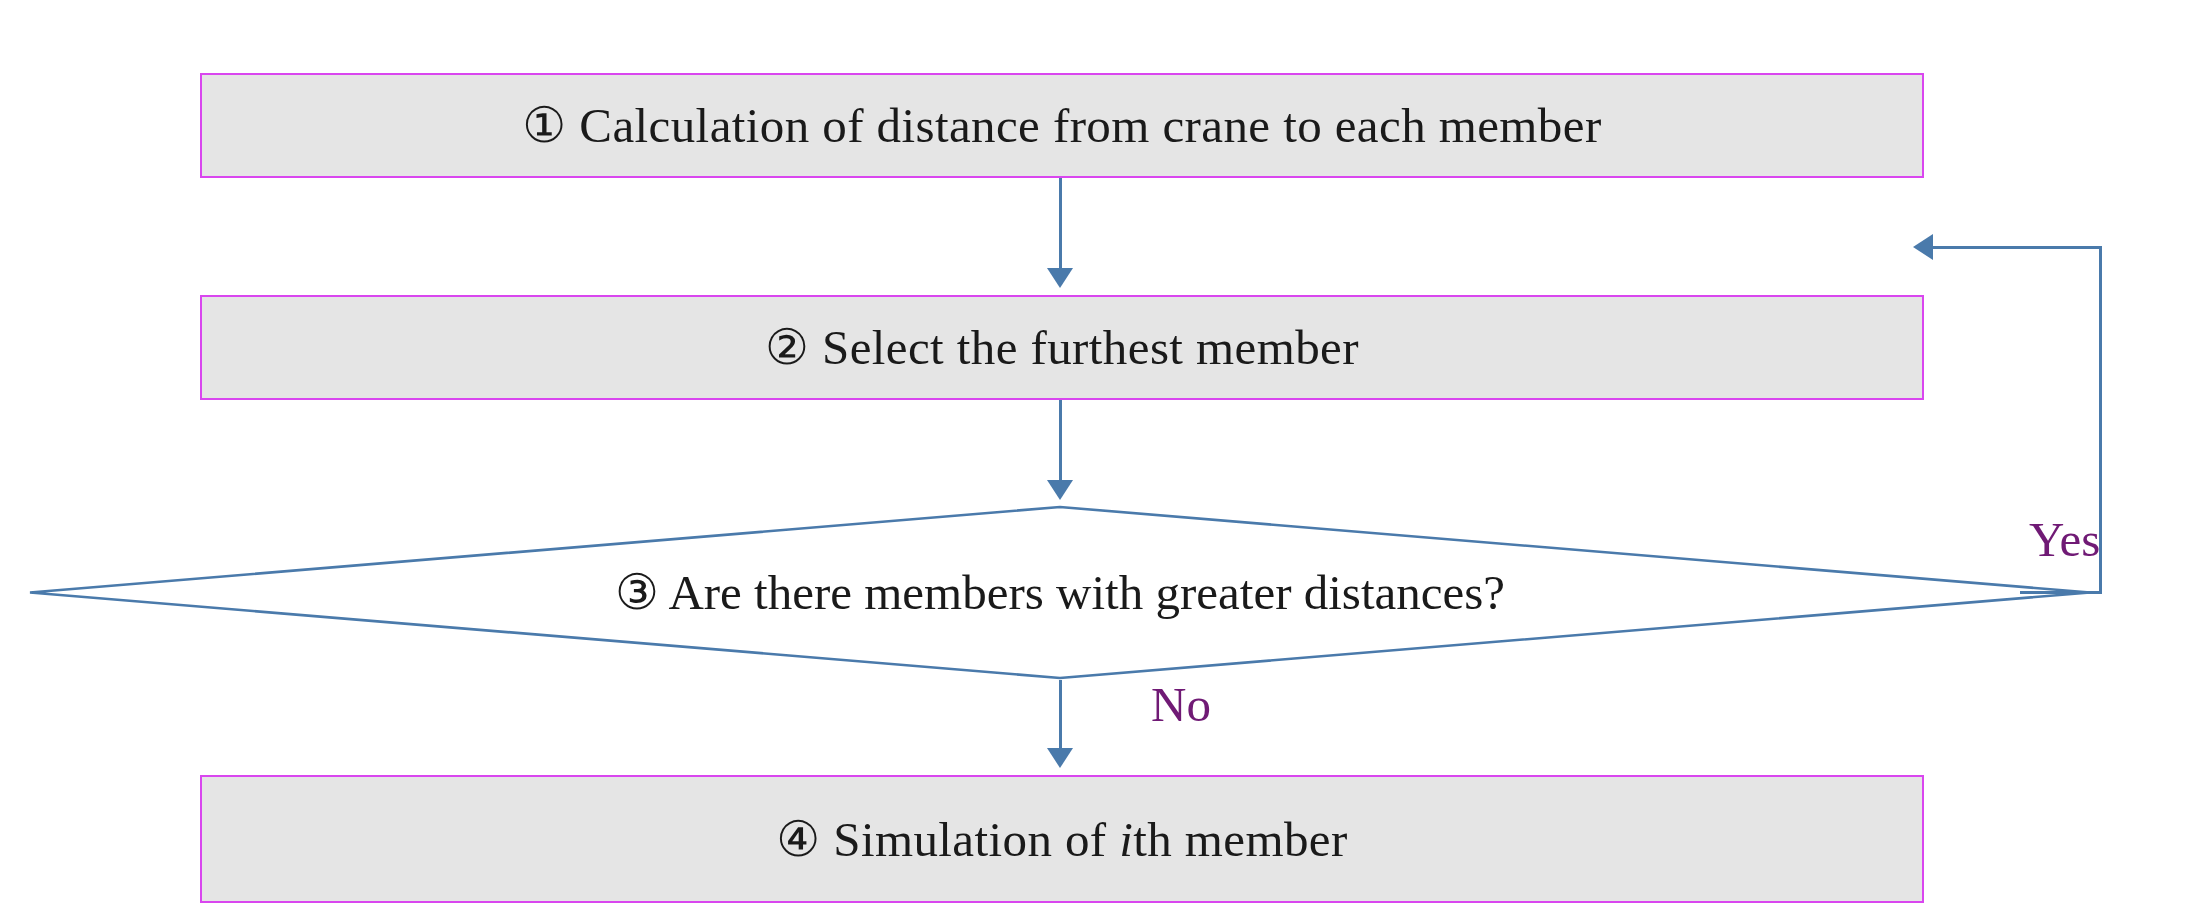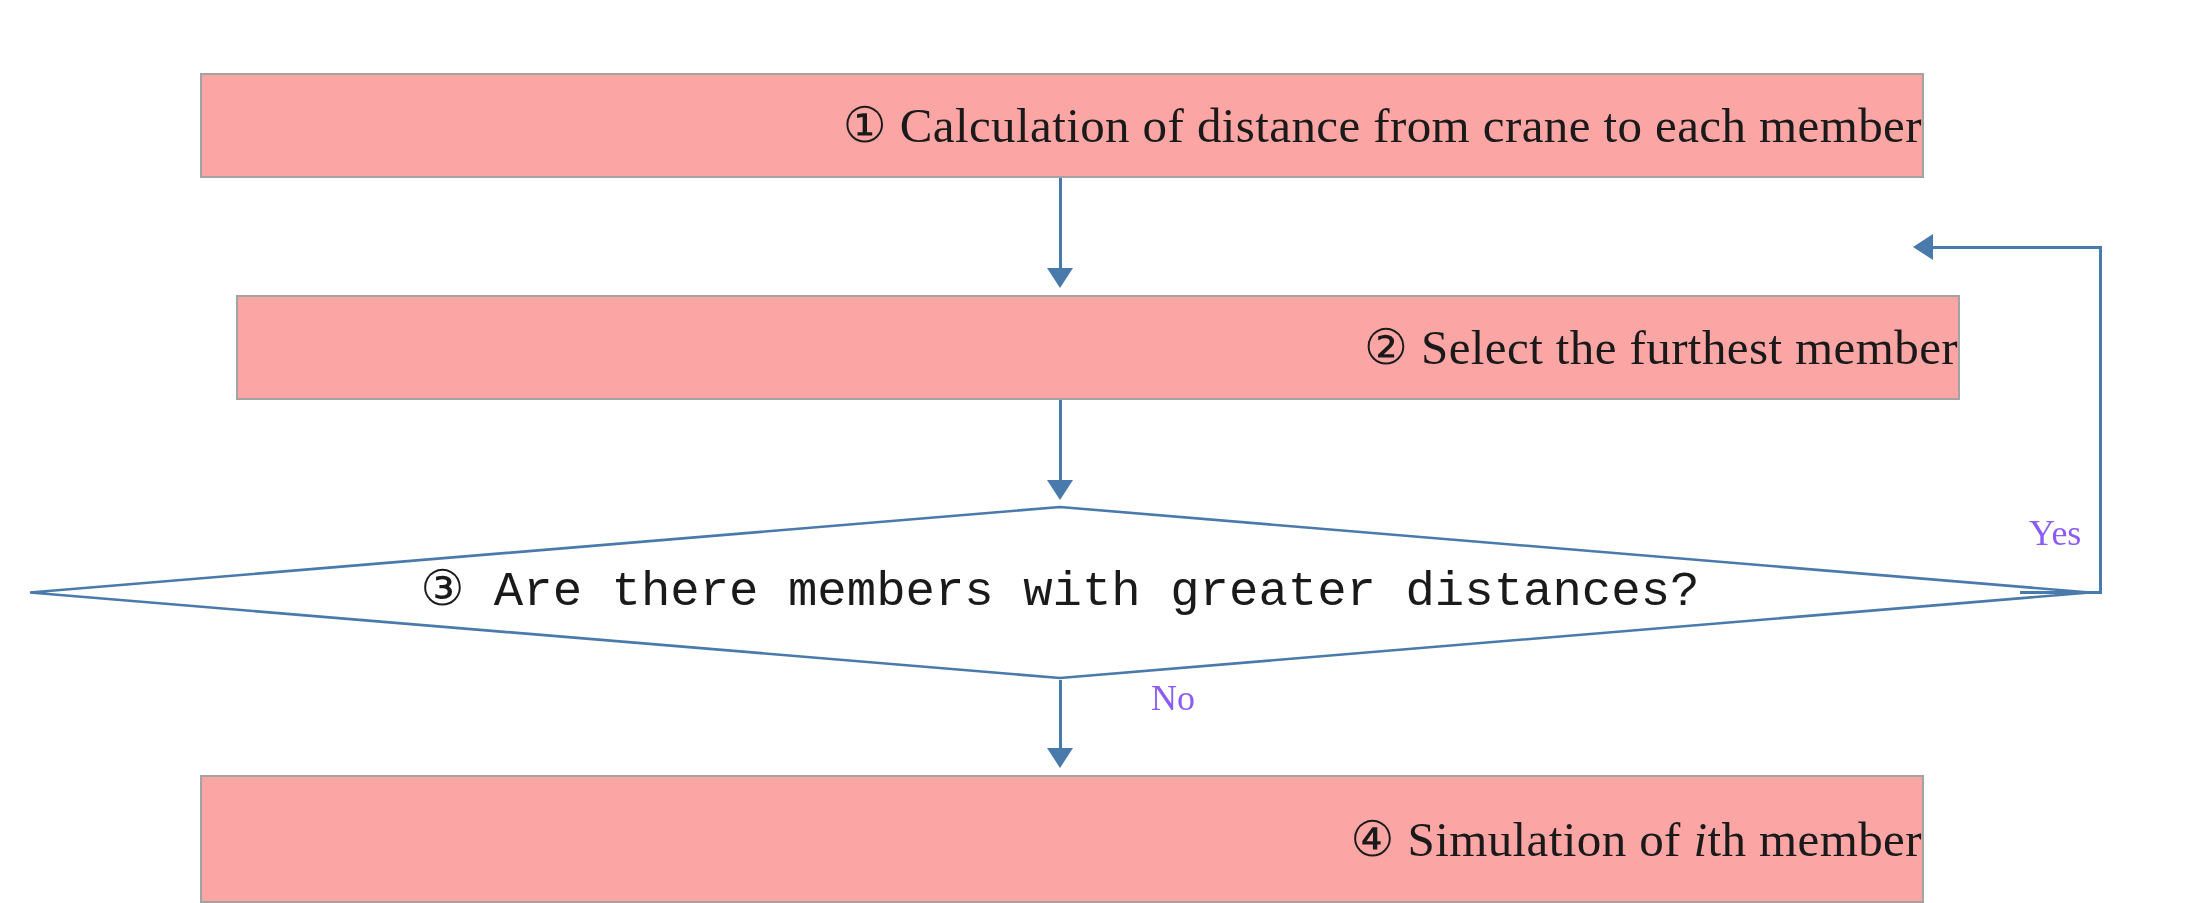--- a/index.html
+++ b/index.html
@@ -1,33 +1,33 @@
 <!DOCTYPE html>
 <html><head>
 <meta charset="utf-8">
 <style>
   html,body{margin:0;padding:0;background:#ffffff;}
   body{width:2204px;height:903px;position:relative;overflow:hidden;
        font-family:"Liberation Serif","DejaVu Serif",serif;color:#1a1a1a;}
   .stage{position:absolute;left:0;top:0;width:2204px;height:903px;}
 
-  .node{position:absolute;box-sizing:border-box;background:#fca5a5;
-        border:2px solid #a3a3a3;display:flex;align-items:center;
-        justify-content:flex-end;text-align:center;}
+  .node{position:absolute;box-sizing:border-box;background:#e5e5e5;
+        border:2px solid #d946ef;display:flex;align-items:center;
+        justify-content:center;text-align:center;}
   .node .txt{font-size:49px;line-height:1;letter-spacing:.4px;white-space:nowrap;}
 
   
   #box1{left:200px;top:73px;width:1724px;height:105px;}
   
-  #box2{left:200px;top:295px;width:1724px;height:105px;margin-left:36px;}
+  #box2{left:200px;top:295px;width:1724px;height:105px;}
   
   #box4{left:200px;top:775px;width:1724px;height:128px;}
 
   
-  #diamondWrap{position:absolute;left:30px;top:505px;width:2060px;height:175px;font-family:Liberation Mono, monospace;}
+  #diamondWrap{position:absolute;left:30px;top:505px;width:2060px;height:175px;}
   #diamondWrap svg{display:block;width:100%;height:100%;overflow:visible;}
   #diamondLabel{position:absolute;left:0;top:0;width:100%;height:100%;
                 display:flex;align-items:center;justify-content:center;
                 font-size:49px;line-height:1;white-space:nowrap;}
 
   
   .conn{position:absolute;}
   .vline{position:absolute;width:3px;background:#4a7aab;}
   .hline{position:absolute;height:3px;background:#4a7aab;}
   .arrowdown{position:absolute;width:0;height:0;
@@ -46,21 +46,21 @@
   
   #a3v{left:1059px;top:680px;height:78px;}
   #a3h{left:1047px;top:748px;}
 
   
   #loopH{left:2020px;top:591px;width:82px;}
   #loopV{left:2099px;top:246px;height:348px;}
   #loopBack{left:1930px;top:246px;width:172px;}
   #loopArrow{left:1913px;top:234px;}
 
-  .lbl{position:absolute;font-size:36px;line-height:1;white-space:nowrap;color:#8b5cf6;}
+  .lbl{position:absolute;font-size:49px;line-height:1;white-space:nowrap;color:#701a75;}
   #yesLbl{left:2029px;top:515px;}
   #noLbl{left:1151px;top:680px;}
 
   .ital{font-style:italic;}
 </style>
 </head>
 <body>
 
 <div class="stage">
 

